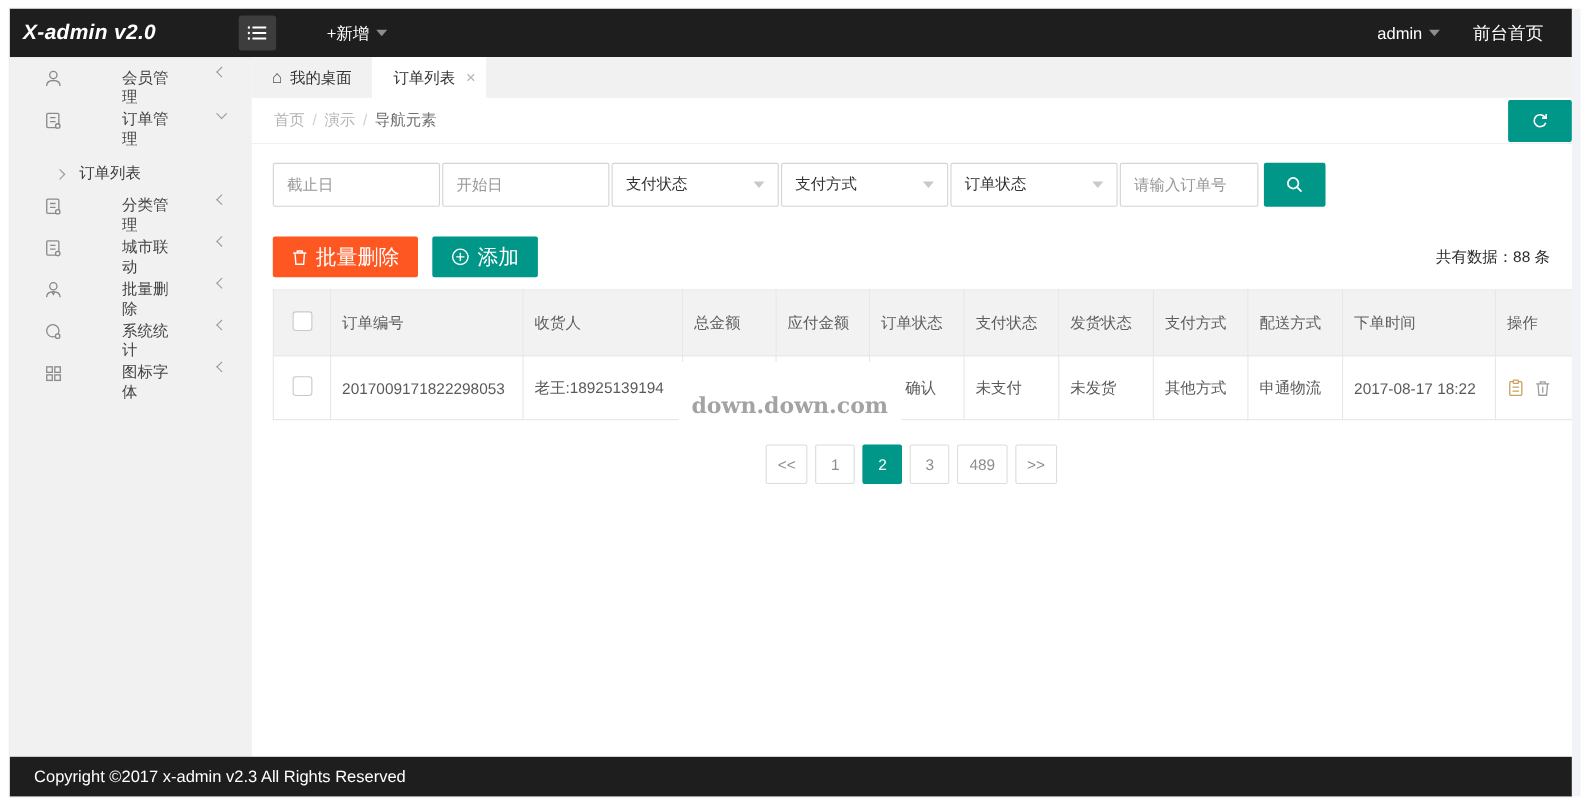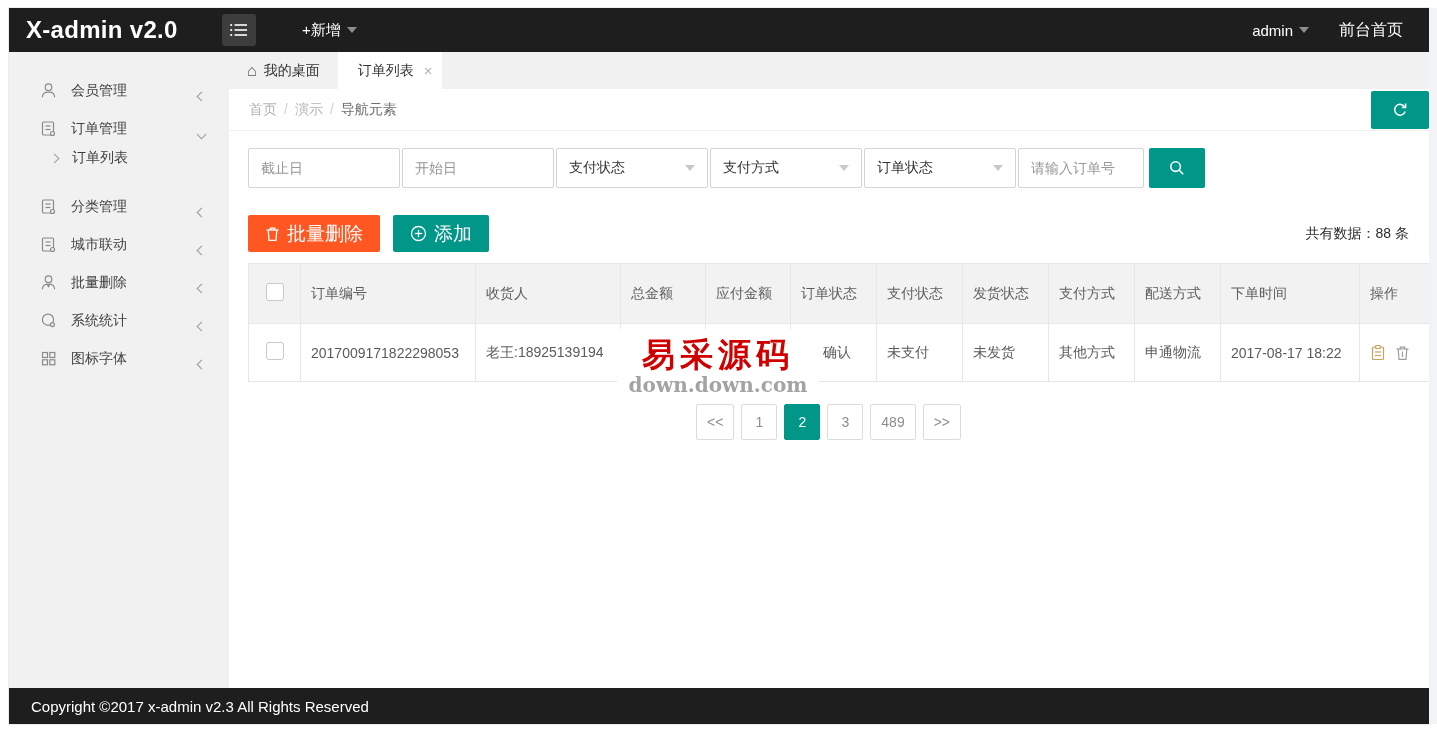--- a/index.html
+++ b/index.html
@@ -3,34 +3,34 @@
 <meta charset="utf-8">
 <style>
   * { margin:0; padding:0; box-sizing:border-box; }
   html,body { width:1437px; height:734px; background:#ffffff; font-family:"Liberation Sans","DejaVu Sans",sans-serif; position:relative; overflow:hidden; }
   body::after { content:""; position:absolute; top:8px; right:0; width:8px; height:716px; background:#f2f3f6; }
 
   .shell { position:absolute; left:9px; top:8px; width:1420px; height:716px; display:flex; flex-direction:column; box-shadow:0 0 0 1px #ececec; background:#fff; }
 
   
   .navbar { height:44px; background:#1e1e1e; display:flex; align-items:center; color:#fff; flex:0 0 auto; }
-  .brand { margin-left:17px; width:196px; font-size:24px; font-weight:bold; letter-spacing:.3px; }
+  .brand { margin-left:12px; width:196px; font-size:19px; font-weight:bold; letter-spacing:.3px;font-style:italic; }
   .burger-btn { width:34px; height:32px; background:#3d3d3d; border-radius:3px; display:flex; align-items:center; justify-content:center; cursor:pointer; }
   .newbtn { margin-left:46px; display:flex; align-items:center; font-size:15px; cursor:pointer; }
   .caret-down { width:0; height:0; border-left:5px solid transparent; border-right:5px solid transparent; border-top:6px solid #8d8d8d; margin-left:6px; display:inline-block; }
   .nav-right { margin-left:auto; display:flex; align-items:center; }
   .nav-user { display:flex; align-items:center; font-size:15px; cursor:pointer; }
   .nav-front { margin:0 26px 0 30px; font-size:16px; cursor:pointer; }
 
   
   .body-row { flex:1; display:flex; min-height:0; }
 
   
   .sidebar { width:220px; background:#f1f1f1; flex:0 0 auto; padding-top:10px; }
-  .side-item { height:38px; display:flex; align-items:flex-end; padding:0 24px 0 30px; cursor:pointer; color:#424242; font-size:14px; position:relative; }
+  .side-item { height:38px; display:flex; align-items:flex-start; padding:0 24px 0 30px; cursor:pointer; color:#424242; font-size:14px; position:relative;gap:40px; }
   .side-item .s-icon { width:19px; height:19px; margin-right:13px; color:#8a8a8a; flex:0 0 auto; }
   .side-item .s-label { flex:1; }
   .chev { width:7px; height:7px; border-left:1px solid #9a9a9a; border-bottom:1px solid #9a9a9a; display:inline-block; }
   .chev-left { transform:rotate(45deg); }
   .chev-down { transform:rotate(-45deg); }
   .chev-right { transform:rotate(225deg); }
   .side-sub { height:40px; display:flex; align-items:center; padding-left:42px; font-size:14px; color:#3d3d3d; cursor:pointer; }
   .side-sub .chev-right { margin-right:14px; }
 
   
@@ -377,15 +377,14 @@
       </div>
     </main>
   </div>
 
   <footer class="footer">
     <span>Copyright ©2017 x-admin v2.3 All Rights Reserved</span>
   </footer>
 </div>
 
 <div class="watermark">
-  <div class="wm-title">易采源码</div>
   <div class="wm-sub">down.down.com</div>
 </div>
 
 </body></html>

